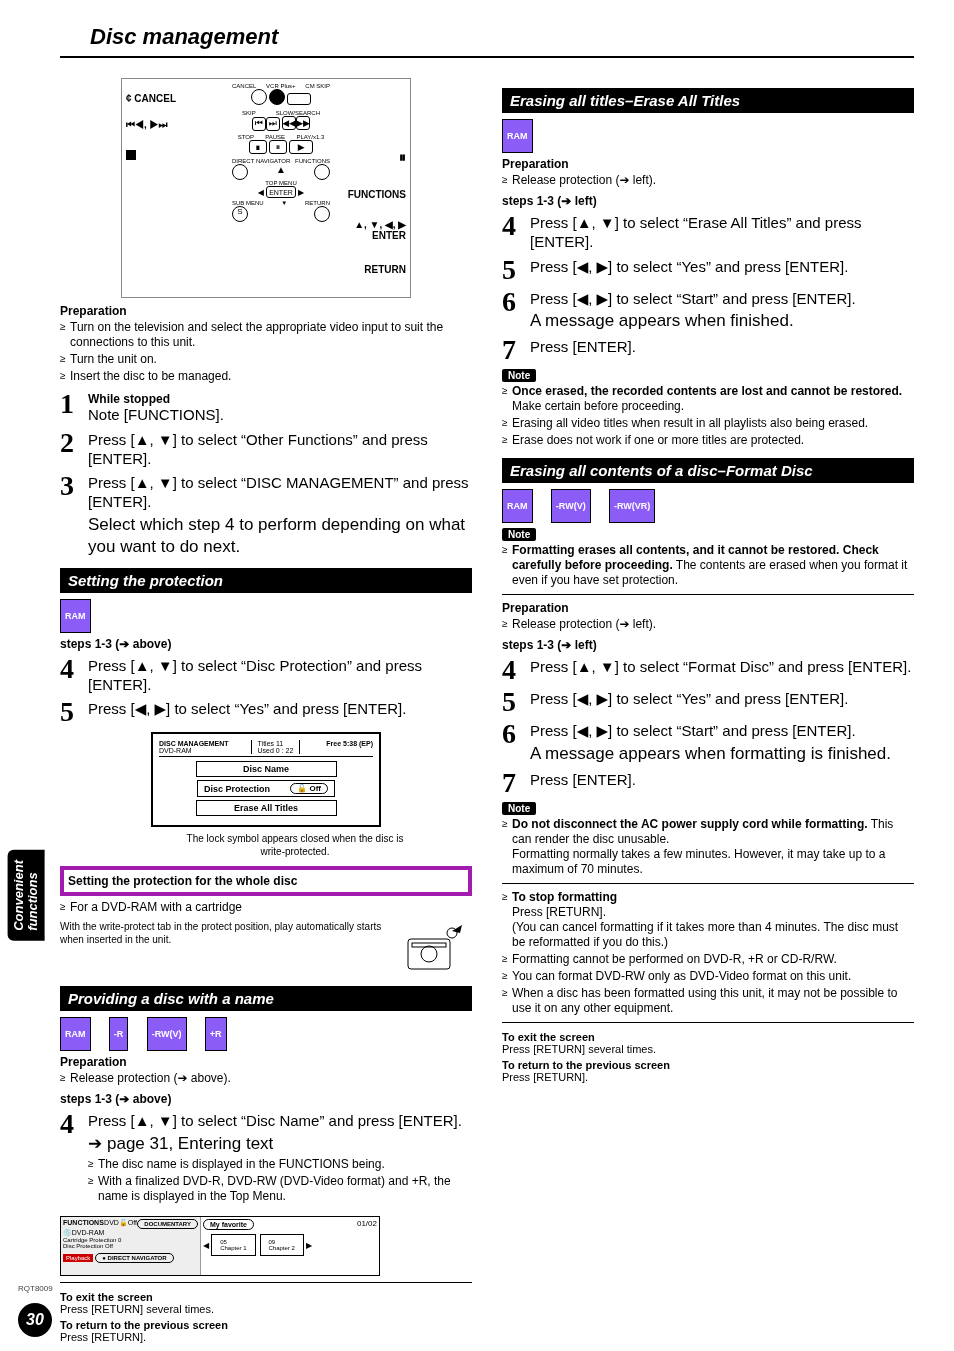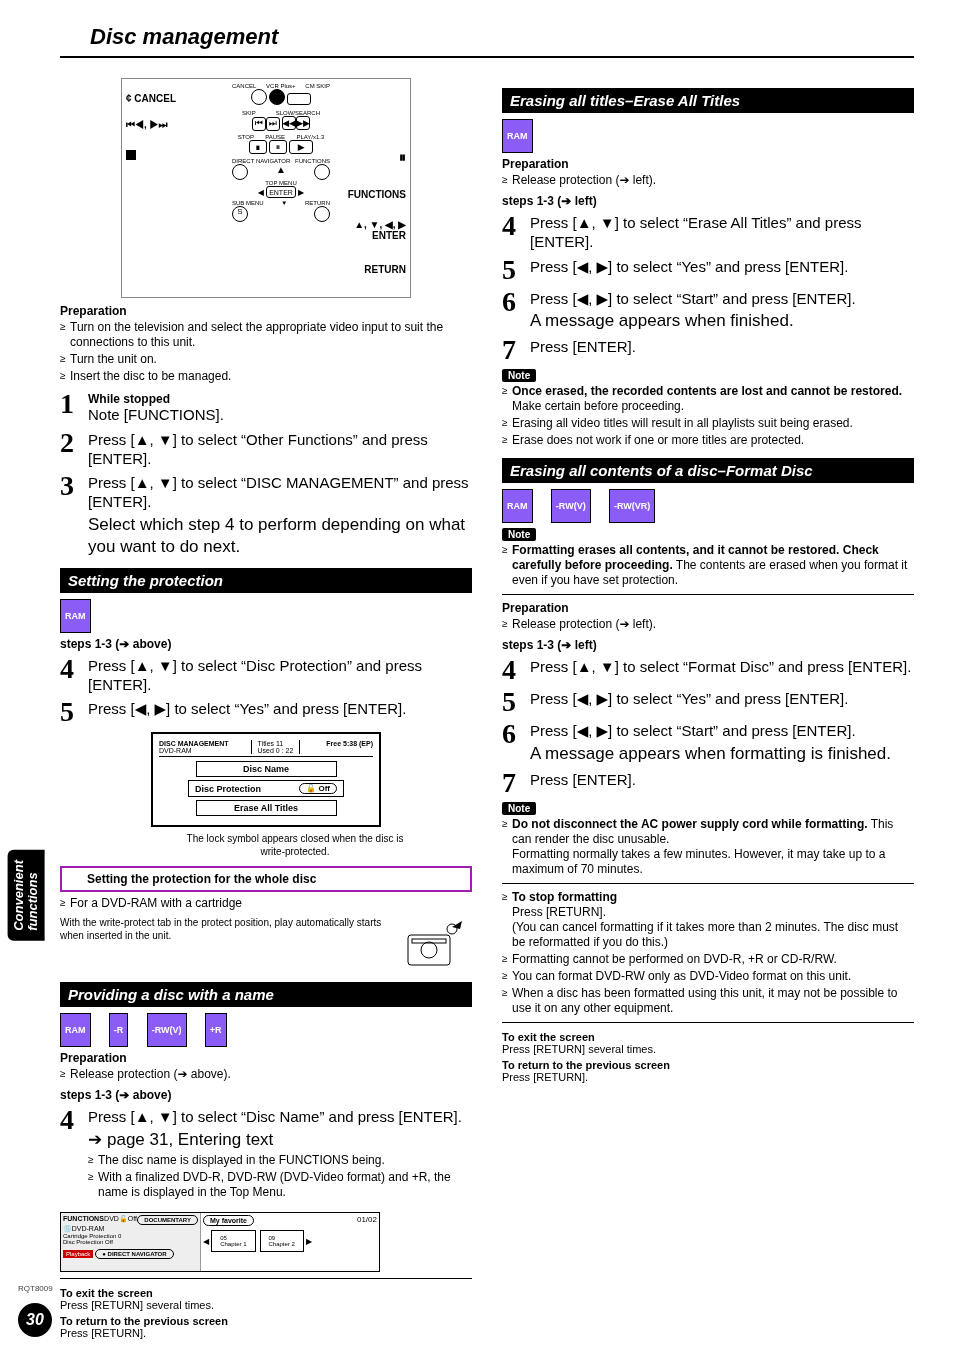--- a/index.html
+++ b/index.html
@@ -47,28 +47,28 @@
   .bullet-list li { position: relative; padding-left: 10px; margin: 2px 0; line-height: 1.25; }
   .bullet-list li::before { content: "≥"; position:absolute; left:0; font-size:10px; top:1px;}
   .steps-ref { font-weight: bold; font-size: 12px; margin:4px 0;}
   .big-step { display:flex; margin:4px 0; }
   .big-num { font-size: 28px; font-weight: bold; width:28px; flex-shrink:0; line-height:1; font-family: "Times New Roman", serif;}
   .big-body { flex:1; padding-top:2px;}
   .big-body .lead { font-size: 15px; font-weight: normal; line-height:1.25;}
   .big-body .sub { font-size: 17px; margin-top:2px; line-height:1.3;}
   .big-body .small-lead { font-size:12px; font-weight:bold;}
   .note-badge { display:inline-block; background:#000; color:#fff; font-size:10px; padding:1px 6px; font-weight:bold; border-radius:2px;}
-  .boxed { border:2px solid #a21caf; padding:4px 25px; font-weight:bold; font-size:12px; margin:8px 0 4px 0;}
+  .boxed { border:4px solid #a21caf; padding:4px 4px; font-weight:bold; font-size:12px; margin:8px 0 4px 0;}
   .remote-box { border:1px solid #888; width:290px; height:220px; margin:0 auto 6px auto; position:relative; font-size:8px; }
   .remote-label { position:absolute; font-weight:bold; font-size:10px;}
   .remote-btn { border:1px solid #000; border-radius:3px; display:inline-flex; align-items:center; justify-content:center; font-size:9px;}
   .circle-btn { width:16px; height:16px; border:1px solid #000; border-radius:50%; display:inline-block;}
   .menu-box { border:2px solid #000; width:230px; margin:6px auto; padding:6px; font-size:9px; text-align:center;}
   .menu-item { border:1px solid #000; padding:2px 6px; font-size:9px; margin:3px auto; width:141px; text-align:center; font-weight:bold;}
-  .menu-item.wide { width:156px; display:flex; align-items:center; justify-content:space-between;}
+  .menu-item.wide { width:138px; display:flex; align-items:center; justify-content:space-between;}
   .lock-pill { border:1px solid #000; border-radius:8px; padding:0 6px; font-size:8px; display:inline-flex; align-items:center; gap:2px;}
   .footer-block { font-size:11px; margin-top:8px;}
   .footer-block .fb-head { font-weight:bold;}
   .side-tab {
     position:absolute; left:8px; top:850px;
     background:#000; color:#fff;
     writing-mode: vertical-rl; transform: rotate(180deg);
     font-style:italic; font-weight:bold; font-size:13px;
     padding:10px 4px; border-radius:0 6px 6px 0;
     line-height:1.1;
@@ -329,21 +329,21 @@
     <div class="big-step">
         <div class="big-num">7</div>
       <div class="big-body">
           <div class="lead">Press [ENTER].</div>
         </div>
       </div>
 
     <div><span class="note-badge">Note</span></div>
     <ul class="bullet-list">
       <li><b>Once erased, the recorded contents are lost and cannot be restored.</b><span> Make certain before proceeding.</span></li>
-      <li>Erasing all video titles will result in all playlists suit being erased.</li>
+      <li>Erasing all video titles when result in all playlists also being erased.</li>
       <li>Erase does not work if one or more titles are protected.</li>
     </ul>
 
     <div class="section-bar">Erasing all contents of a disc–Format Disc</div>
     <div class="badge-row">
       <span class="badge">RAM</span>
       <span class="badge">-RW(V)</span>
       <span class="badge">-RW(VR)</span>
     </div>
     <div><span class="note-badge">Note</span></div>
@@ -388,21 +388,21 @@
       <li>
         <b>Do not disconnect the AC power supply cord while formatting.</b><span> This can render the disc unusable.</span><br>
         <span>Formatting normally takes a few minutes. However, it may take up to a maximum of 70 minutes.</span>
       </li>
     </ul>
     <div class="hr"></div>
     <ul class="bullet-list">
       <li>
         <b>To stop formatting</b><br>
         <span>Press [RETURN].</span><br>
-        <span>(You can cancel formatting if it takes more than 2 minutes. The disc must be reformatted if you do this.)</span>
+        <span>(You can cancel formatting if it takes more than 4 minutes. The disc must be reformatted if you do this.)</span>
       </li>
       <li>Formatting cannot be performed on DVD-R, +R or CD-R/RW.</li>
       <li>You can format DVD-RW only as DVD-Video format on this unit.</li>
       <li>When a disc has been formatted using this unit, it may not be possible to use it on any other equipment.</li>
     </ul>
 
     <div class="hr"></div>
     <div class="footer-block">
       <div class="fb-head">To exit the screen</div>
       <div>Press [RETURN] several times.</div>

